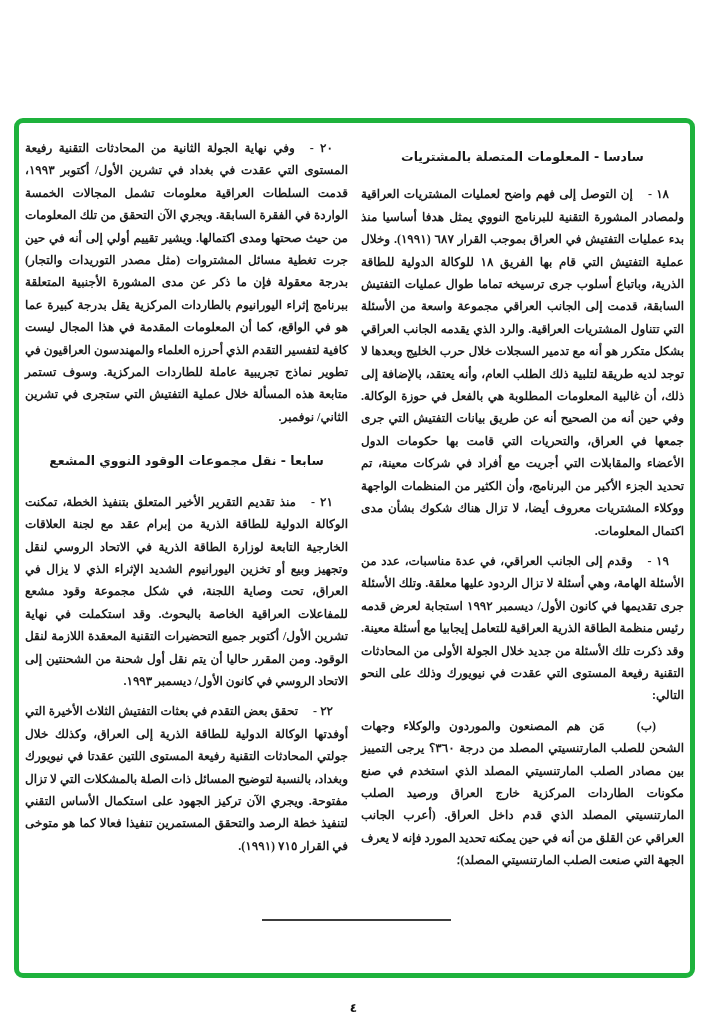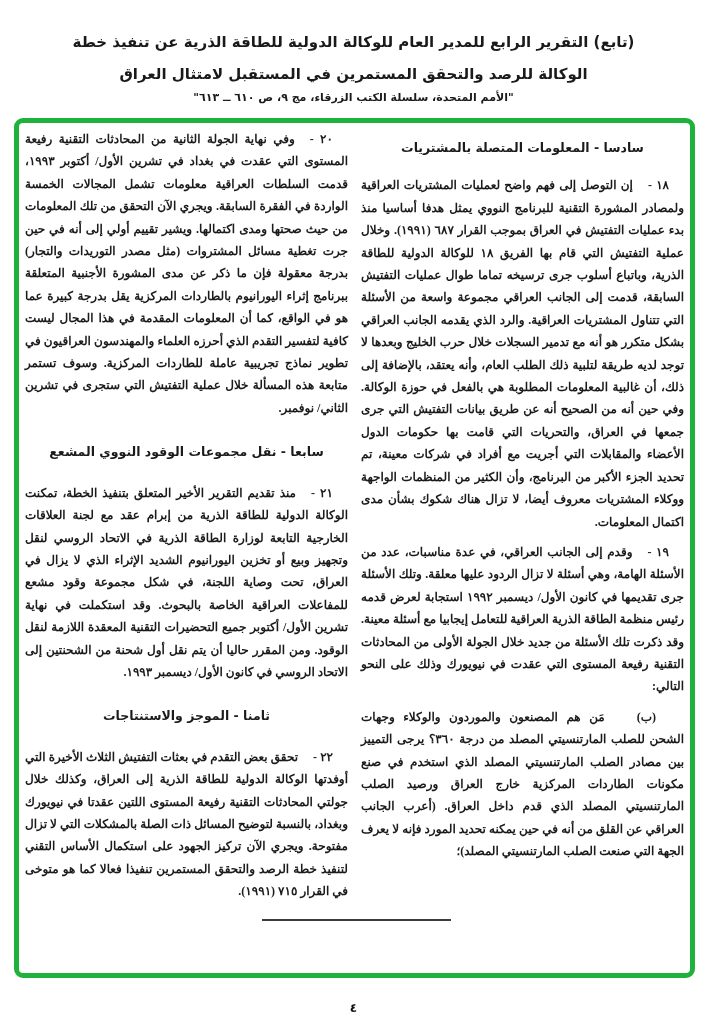--- a/index.html
+++ b/index.html
@@ -21,21 +21,21 @@
   .header .t1{font-size:15px;font-weight:bold;line-height:19px;margin-bottom:13px;}
   .header .t2{font-size:15px;font-weight:bold;line-height:19px;margin-bottom:7px;}
   .header .t3{font-size:11px;font-weight:bold;line-height:14px;}
 
   
   .frame{
     position:absolute;left:14px;top:118px;width:681px;height:860px;
     box-sizing:border-box;
     border:5px solid #1eb23c;
     border-radius:9px;
-    padding:5px 6px 4px 6px;
+    padding:14px 6px 4px 6px;
     overflow:hidden;
     background:#ffffff;
   }
 
   
   .cols{display:flex;direction:rtl;gap:13px;height:100%;}
   .col{
     flex:1 1 0;
     direction:rtl;
     text-align:justify;
@@ -64,25 +64,20 @@
   .pagenum{
     position:absolute;top:1001px;left:0;right:0;
     text-align:center;font-size:12px;font-weight:bold;color:#111;
   }
 </style>
 </head>
 <body>
 
 <div class="page">
 
-  <div class="header">
-    <div class="t1">(تابع) التقرير الرابع للمدير العام للوكالة الدولية للطاقة الذرية عن تنفيذ خطة</div>
-    <div class="t2">الوكالة للرصد والتحقق المستمرين في المستقبل لامتثال العراق</div>
-    <div class="t3">"الأمم المتحدة، سلسلة الكتب الزرقاء، مج ٩، ص ٦١٠ ــ ٦١٣"</div>
-  </div>
 
   <div class="frame">
     <div class="cols">
 
       <div class="col">
         <div class="sec">سادسا - المعلومات المتصلة بالمشتريات</div>
 
         <p><span class="pnum">١٨ -</span><span>إن التوصل إلى فهم واضح لعمليات المشتريات العراقية ولمصادر المشورة التقنية للبرنامج النووي يمثل هدفا أساسيا منذ بدء عمليات التفتيش في العراق بموجب القرار ٦٨٧ (١٩٩١). وخلال عملية التفتيش التي قام بها الفريق ١٨ للوكالة الدولية للطاقة الذرية، وباتباع أسلوب جرى ترسيخه تماما طوال عمليات التفتيش السابقة، قدمت إلى الجانب العراقي مجموعة واسعة من الأسئلة التي تتناول المشتريات العراقية. والرد الذي يقدمه الجانب العراقي بشكل متكرر هو أنه مع تدمير السجلات خلال حرب الخليج وبعدها لا توجد لديه طريقة لتلبية ذلك الطلب العام، وأنه يعتقد، بالإضافة إلى ذلك، أن غالبية المعلومات المطلوبة هي بالفعل في حوزة الوكالة. وفي حين أنه من الصحيح أنه عن طريق بيانات التفتيش التي جرى جمعها في العراق، والتحريات التي قامت بها حكومات الدول الأعضاء والمقابلات التي أجريت مع أفراد في شركات معينة، تم تحديد الجزء الأكبر من البرنامج، وأن الكثير من المنظمات الواجهة ووكلاء المشتريات معروف أيضا، لا تزال هناك شكوك بشأن مدى اكتمال المعلومات.</span></p>
 
         <p><span class="pnum">١٩ -</span><span>وقدم إلى الجانب العراقي، في عدة مناسبات، عدد من الأسئلة الهامة، وهي أسئلة لا تزال الردود عليها معلقة. وتلك الأسئلة جرى تقديمها في كانون الأول/ ديسمبر ١٩٩٢ استجابة لعرض قدمه رئيس منظمة الطاقة الذرية العراقية للتعامل إيجابيا مع أسئلة معينة. وقد ذكرت تلك الأسئلة من جديد خلال الجولة الأولى من المحادثات التقنية رفيعة المستوى التي عقدت في نيويورك وذلك على النحو التالي:</span></p>
@@ -92,21 +87,20 @@
 
       </div>
 
       <div class="col">
         <p><span class="pnum">٢٠ -</span><span>وفي نهاية الجولة الثانية من المحادثات التقنية رفيعة المستوى التي عقدت في بغداد في تشرين الأول/ أكتوبر ١٩٩٣، قدمت السلطات العراقية معلومات تشمل المجالات الخمسة الواردة في الفقرة السابقة. ويجري الآن التحقق من تلك المعلومات من حيث صحتها ومدى اكتمالها. ويشير تقييم أولي إلى أنه في حين جرت تغطية مسائل المشتروات (مثل مصدر التوريدات والتجار) بدرجة معقولة فإن ما ذكر عن مدى المشورة الأجنبية المتعلقة ببرنامج إثراء اليورانيوم بالطاردات المركزية يقل بدرجة كبيرة عما هو في الواقع، كما أن المعلومات المقدمة في هذا المجال ليست كافية لتفسير التقدم الذي أحرزه العلماء والمهندسون العراقيون في تطوير نماذج تجريبية عاملة للطاردات المركزية. وسوف تستمر متابعة هذه المسألة خلال عملية التفتيش التي ستجرى في تشرين الثاني/ نوفمبر.</span></p>
 
         <div class="sec mid">سابعا - نقل مجموعات الوقود النووي المشعع</div>
 
         <p><span class="pnum">٢١ -</span><span>منذ تقديم التقرير الأخير المتعلق بتنفيذ الخطة، تمكنت الوكالة الدولية للطاقة الذرية من إبرام عقد مع لجنة العلاقات الخارجية التابعة لوزارة الطاقة الذرية في الاتحاد الروسي لنقل وتجهيز وبيع أو تخزين اليورانيوم الشديد الإثراء الذي لا يزال في العراق، تحت وصاية اللجنة، في شكل مجموعة وقود مشعع للمفاعلات العراقية الخاصة بالبحوث. وقد استكملت في نهاية تشرين الأول/ أكتوبر جميع التحضيرات التقنية المعقدة اللازمة لنقل الوقود. ومن المقرر حاليا أن يتم نقل أول شحنة من الشحنتين إلى الاتحاد الروسي في كانون الأول/ ديسمبر ١٩٩٣.</span></p>
 
-        <div class="sec mid">ثامنا - الموجز والاستنتاجات</div>
 
         <p><span class="pnum">٢٢ -</span><span>تحقق بعض التقدم في بعثات التفتيش الثلاث الأخيرة التي أوفدتها الوكالة الدولية للطاقة الذرية إلى العراق، وكذلك خلال جولتي المحادثات التقنية رفيعة المستوى اللتين عقدتا في نيويورك وبغداد، بالنسبة لتوضيح المسائل ذات الصلة بالمشكلات التي لا تزال مفتوحة. ويجري الآن تركيز الجهود على استكمال الأساس التقني لتنفيذ خطة الرصد والتحقق المستمرين تنفيذا فعالا كما هو متوخى في القرار ٧١٥ (١٩٩١).</span></p>
 
       </div>
 
     </div>
   </div>
 
   <div class="footline"></div>
 

